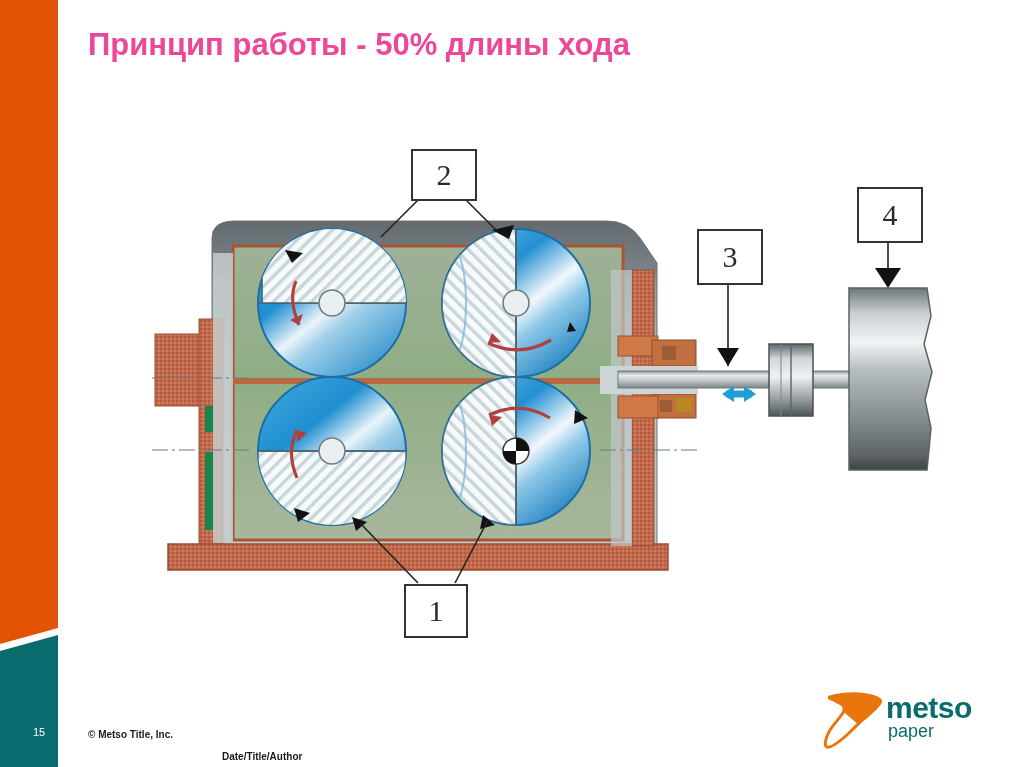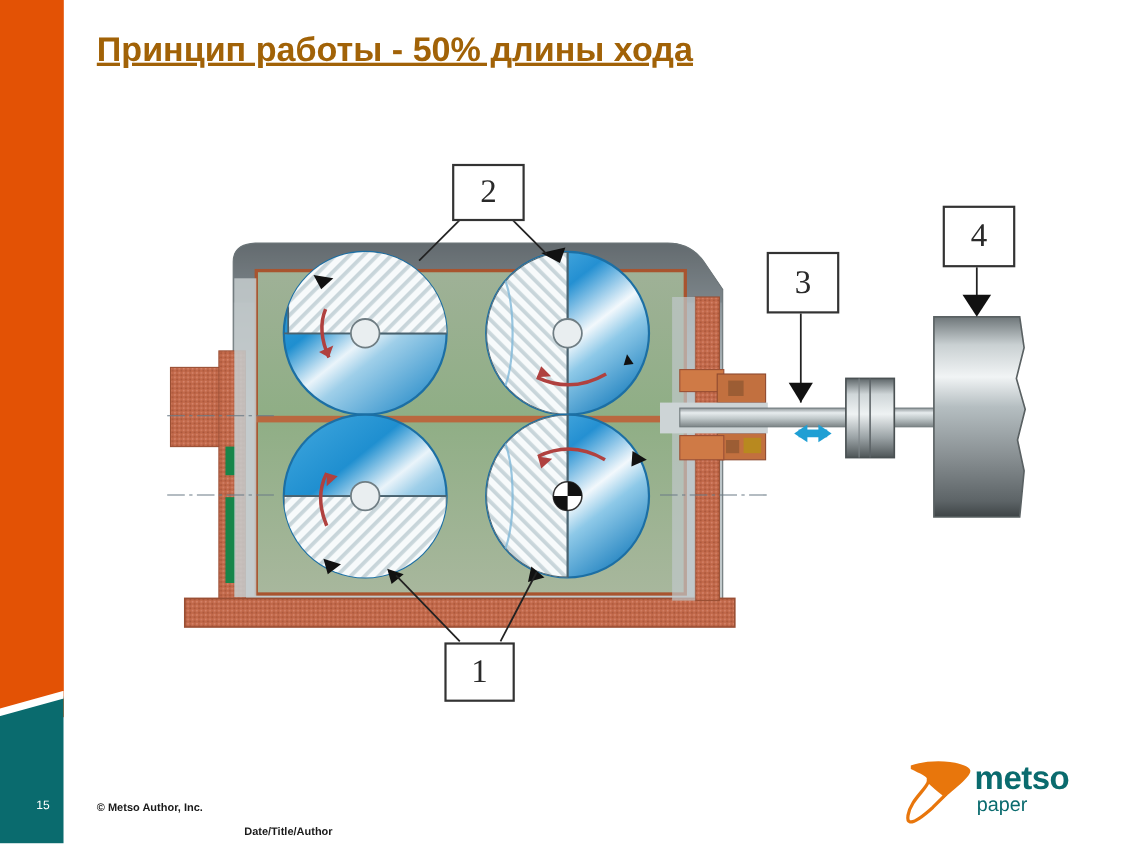--- a/index.html
+++ b/index.html
@@ -16,23 +16,23 @@
   .sidebar{position:absolute;left:0;top:0;width:58px;height:767px;}
   .sidebar .orange{position:absolute;left:0;top:0;width:58px;height:652px;background:#E35205;}
   .sidebar .teal{position:absolute;left:0;top:0;width:58px;height:767px;background:#0A6B6E;
      clip-path:polygon(0 650px, 58px 633px, 58px 767px, 0 767px);}
   .sidebar .wedge{position:absolute;left:0;top:628px;width:58px;height:26px;background:#ffffff;
      clip-path:polygon(0 16px, 58px 0px, 58px 7px, 0 23px);}
   .page-num{position:absolute;left:0;top:726px;width:78px;text-align:center;
      color:#ffffff;font-size:11px;font-family:"Liberation Sans",sans-serif;}
 
   
-  .title{position:absolute;left:88px;top:27px;color:#a16207;
+  .title{position:absolute;left:88px;top:27px;color:#ec4899;
      font-size:31px;font-weight:bold;letter-spacing:0px;white-space:nowrap;
-     font-family:"Liberation Sans",sans-serif;text-decoration:underline;}
+     font-family:"Liberation Sans",sans-serif;}
 
   
   .footer-copy{position:absolute;left:88px;top:729px;font-size:10px;color:#1a1a1a;font-weight:bold;}
   .footer-date{position:absolute;left:222px;top:751px;font-size:10px;color:#1a1a1a;font-weight:bold;}
 
   
   .logo{position:absolute;left:818px;top:690px;width:190px;height:62px;}
   .logo-text-main{position:absolute;left:68px;top:1px;color:#0A6B6E;font-size:30px;font-weight:bold;
      letter-spacing:-0.5px;font-family:"Liberation Sans",sans-serif;}
   .logo-text-sub{position:absolute;left:70px;top:31px;color:#0A6B6E;font-size:18px;
@@ -57,21 +57,21 @@
 
   <div class="sidebar">
     <div class="orange"></div>
     <div class="teal"></div>
     <div class="wedge"></div>
   </div>
   <div class="page-num">15</div>
 
   <div class="title">Принцип работы - 50% длины хода</div>
 
-  <div class="footer-copy">© Metso Author, Inc.</div>
+  <div class="footer-copy">© Metso Title, Inc.</div>
   <div class="footer-date">Date/Title/Author</div>
 
   <div class="logo">
     <svg width="70" height="62" viewBox="0 0 70 62">
       <path d="M10 6 C 34 -2, 62 4, 64 10 C 66 16, 46 30, 30 44 C 20 53, 12 58, 9 57
                C 6 56, 7 48, 12 40 C 17 32, 26 24, 26 20 C 26 16, 18 13, 10 9 Z" fill="#E8760C"></path>
       <path d="M26 20 C 26 24, 17 32, 12 40 C 7 48, 6 56, 9 57
                C 12 58, 20 53, 30 44 C 34 40, 38 36, 41 33
                C 36 29, 30 24, 26 20 Z" fill="#ffffff"></path>
       <path d="M26 20 C 30 24, 36 29, 41 33 C 38 36, 34 40, 30 44

